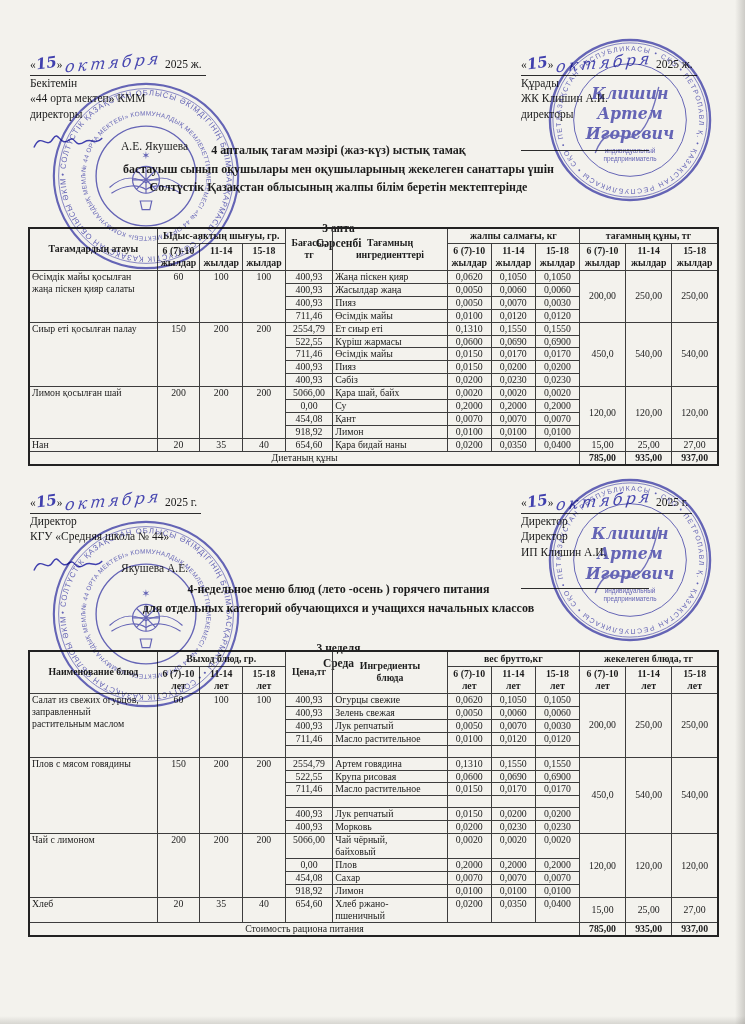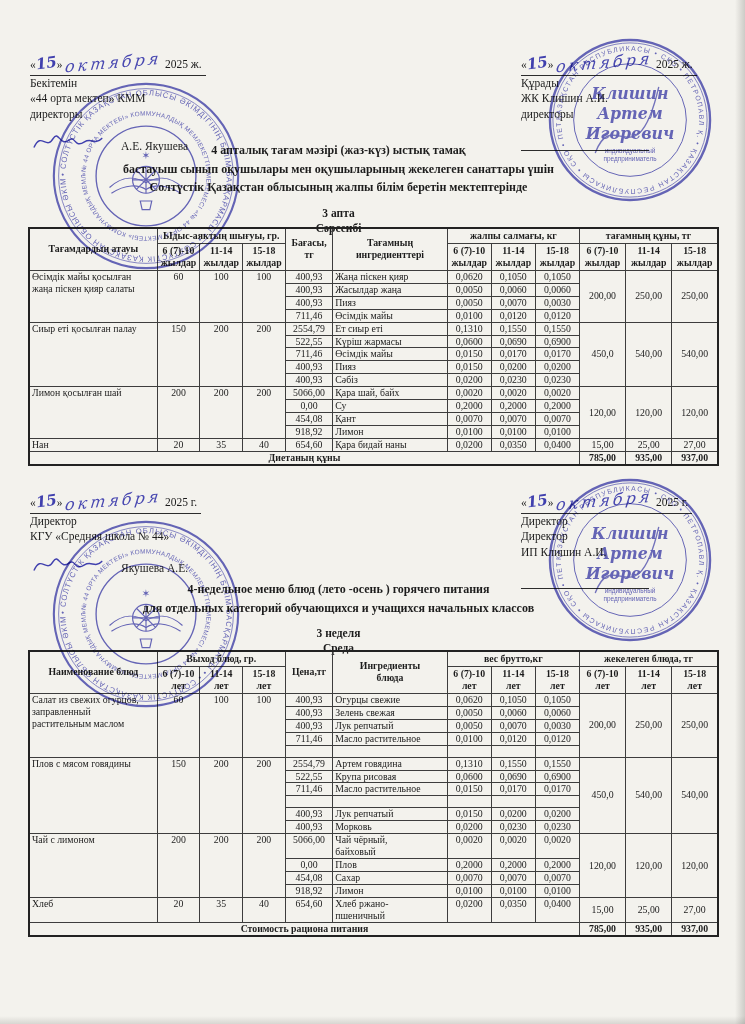--- a/index.html
+++ b/index.html
@@ -19,32 +19,32 @@
   .approval{position:absolute;font-size:11.5px;line-height:1.35;z-index:2;}
   .date-line{border-bottom:1.3px solid #2c2c2c;display:inline-block;padding:0 4px 1px 0;white-space:nowrap;}
   .hand{font-family:"DejaVu Serif",serif;font-style:italic;color:#4040ae;}
   .hand-day{display:inline-block;font-size:15px;font-weight:bold;transform:rotate(-8deg);}
   .hand-month{display:inline-block;font-size:16px;letter-spacing:3px;transform:rotate(-5deg) skewX(-12deg);margin:0 3px;opacity:.95;}
   .sig-row{display:flex;align-items:flex-end;gap:15px;margin-top:6px;}
   .sig-blank{border-bottom:1.2px solid #2c2c2c;width:128px;height:24px;margin-top:4px;}
   .title-block{position:absolute;left:0;width:677px;text-align:center;z-index:1;}
   .title-line{font-weight:bold;font-size:12px;line-height:1.55;}
   .week-line,.day-line{font-weight:bold;font-size:11.5px;line-height:1.3;}
-  .week-line{margin-top:9px;}
+  .week-line{margin-top:24px;}
   .table-mount{position:absolute;left:28px;z-index:1;}
   table.menu{border-collapse:collapse;table-layout:fixed;width:691px;font-size:9.8px;line-height:1.22;border:2px solid #222;}
   table.menu th,table.menu td{
     border:1px solid #3d3d3d;padding:0 2px;text-align:center;vertical-align:top;
     white-space:pre-line;overflow:hidden;
   }
   table.menu th{font-weight:bold;vertical-align:middle;padding:1px;}
   table.menu td.name,table.menu td.ingr{text-align:left;}
   table.menu td.cost{vertical-align:middle;}
   table.menu tr.spacer td{height:11px;}
-  table.menu tr.tfoot td{font-weight:bold;}
+  table.menu tr.tfoot td{font-weight:normal;}
   table.menu tr.tfoot td.total{font-weight:bold;}
   table.menu td.flabel{text-align:center;}
   .stamp{position:absolute;opacity:.82;mix-blend-mode:multiply;pointer-events:none;z-index:5;}
   .sig{flex:0 0 auto;}
 </style>
 </head>
 <body>
 
 <div class="page">
 

